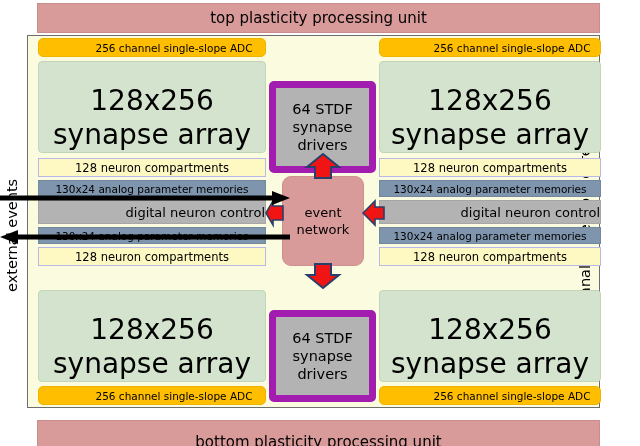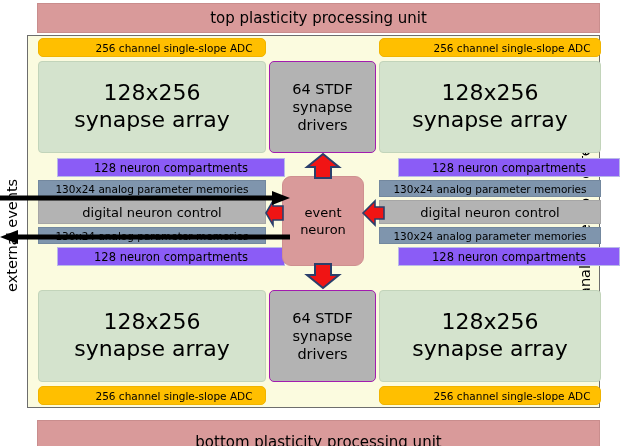--- a/index.html
+++ b/index.html
@@ -44,54 +44,54 @@
     border-radius:5px;
     display:flex;align-items:center;justify-content:center;
     font-size:10.5px;color:#000;white-space:nowrap;padding-left:44px;
   }
 
   
   .synapse-array{
     background:#d4e3cd;
     border:1px solid #c2d4ba;
     border-radius:4px;
-    display:flex;flex-direction:column;align-items:center;justify-content:center;
-    font-size:22px;line-height:1.22;color:#000;text-align:center;
+    display:flex;flex-direction:column;align-items:center;justify-content:flex-end;
+    font-size:28px;line-height:1.22;color:#000;text-align:center;
   }
 
   
   .stdf{
     background:#b3b3b3;
-    border:1px solid #a21caf;
+    border:7px solid #a21caf;
     border-radius:5px;
     display:flex;flex-direction:column;align-items:center;justify-content:center;
-    font-size:14.5px;line-height:1.25;color:#000;text-align:center;
+    font-size:14.5px;line-height:1.25;color:#000;text-align:center;margin-top:20px;
   }
 
   
   .neuron{
-    background:#8b5cf6;
+    background:#fef9c3;
     border:1px solid #b9b9e8;
     display:flex;align-items:center;justify-content:center;
-    font-size:11.5px;color:#000;white-space:nowrap;margin-left:19px;
+    font-size:11.5px;color:#000;white-space:nowrap;
   }
 
   
   .apm{
     background:#7f95ad;
     border:1px solid #73889f;
     display:flex;align-items:center;justify-content:center;
     font-size:10.5px;color:#000;white-space:nowrap;
   }
 
   
   .dnc{
     background:#b3b3b3;
     border:1px solid #a6a6a6;
-    display:flex;align-items:center;justify-content:center;
+    display:flex;align-items:center;justify-content:flex-end;
     font-size:13px;color:#000;white-space:nowrap;
   }
 
   
   .router{
     background:#d99a9a;
     border:1px solid #cf9090;
     border-radius:9px;
     display:flex;flex-direction:column;align-items:center;justify-content:center;
     font-size:13px;line-height:1.32;color:#000;text-align:center;
@@ -173,21 +173,21 @@
   </div>
   <div class="abs apm" style="left:379px;top:227px;width:222px;height:17px;">
     <span>130x24 analog parameter memories</span>
   </div>
   <div class="abs neuron" style="left:379px;top:247px;width:222px;height:19px;">
     <span>128 neuron compartments</span>
   </div>
 
   <div class="abs router" style="left:282px;top:176px;width:82px;height:90px;">
     <span>event</span>
-    <span>neuron</span>
+    <span>network</span>
   </div>
 
   <div class="abs" style="left:306px;top:154px;width:34px;height:24px;">
     <svg width="34" height="24" viewBox="0 0 34 24">
       <polygon points="17,0 33,13 25,13 25,24 9,24 9,13 1,13" fill="#f01414" stroke="#2a3f6b" stroke-width="2"></polygon>
     </svg>
   </div>
 
   <div class="abs" style="left:306px;top:264px;width:34px;height:24px;">
     <svg width="34" height="24" viewBox="0 0 34 24">

